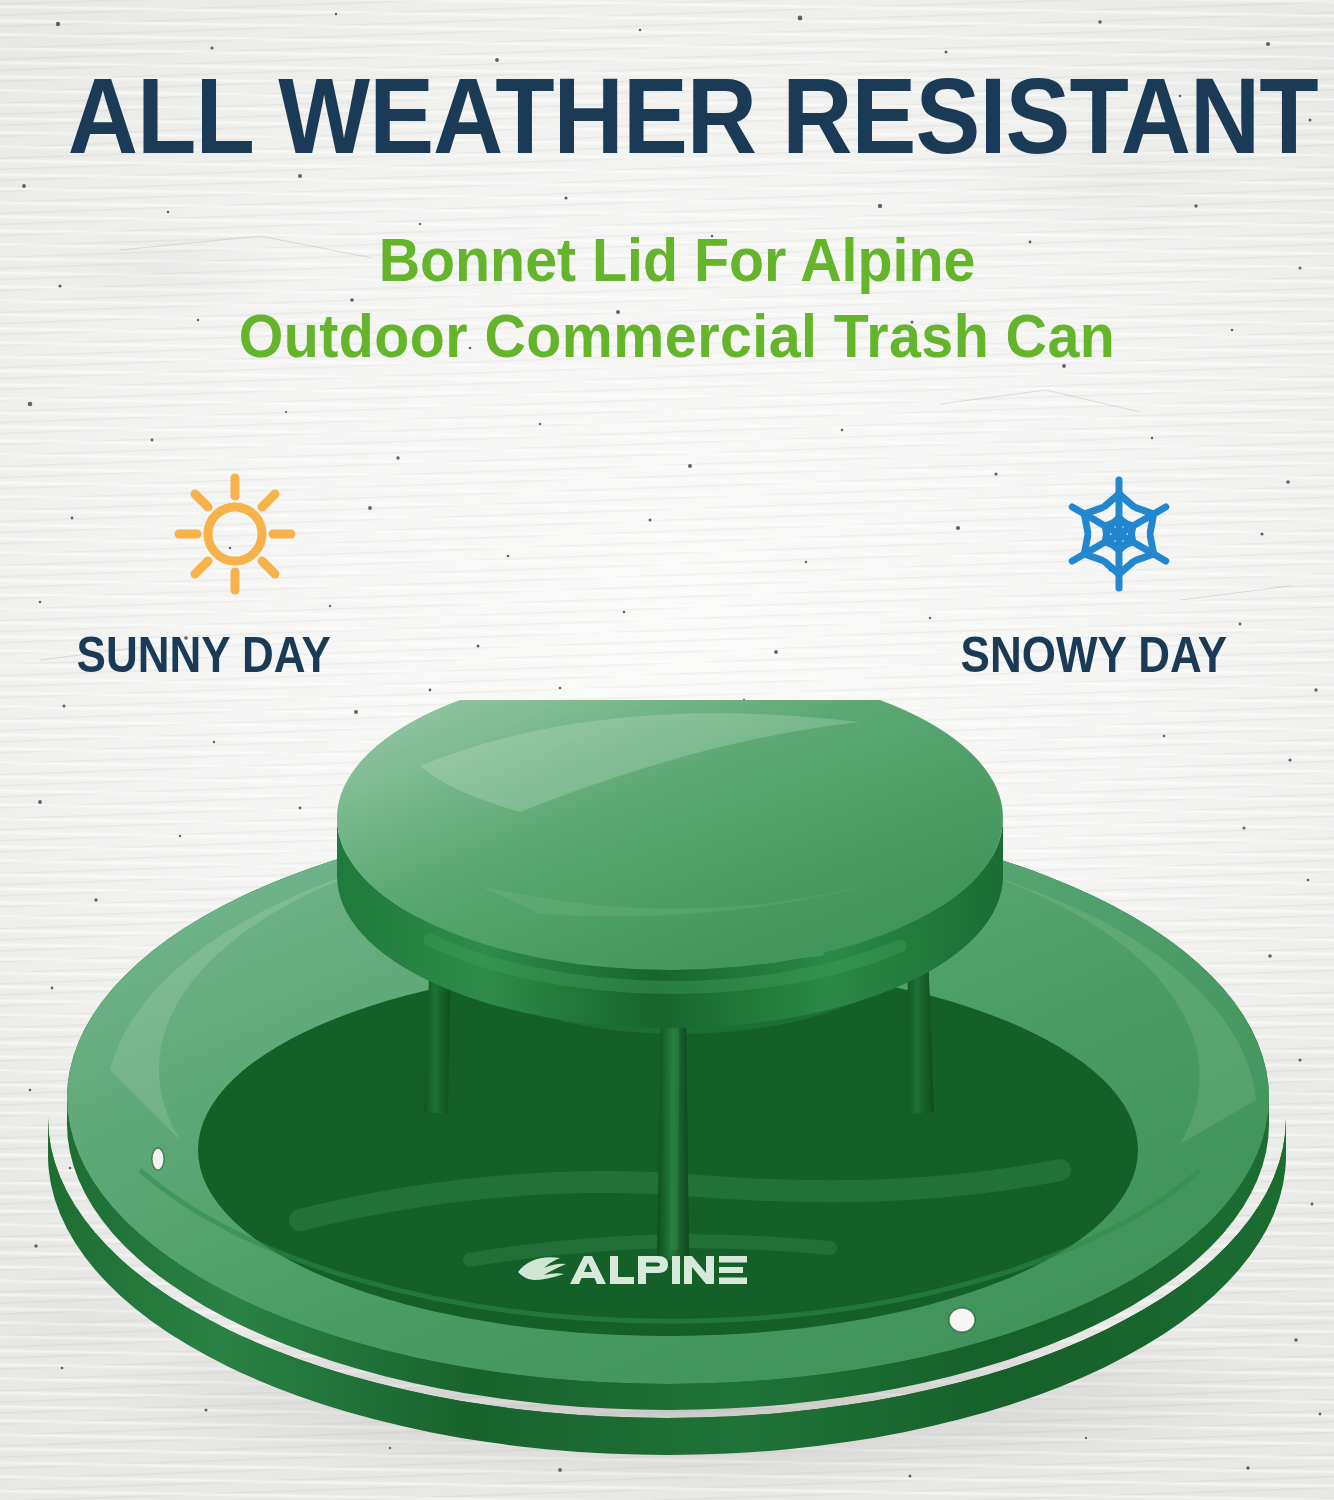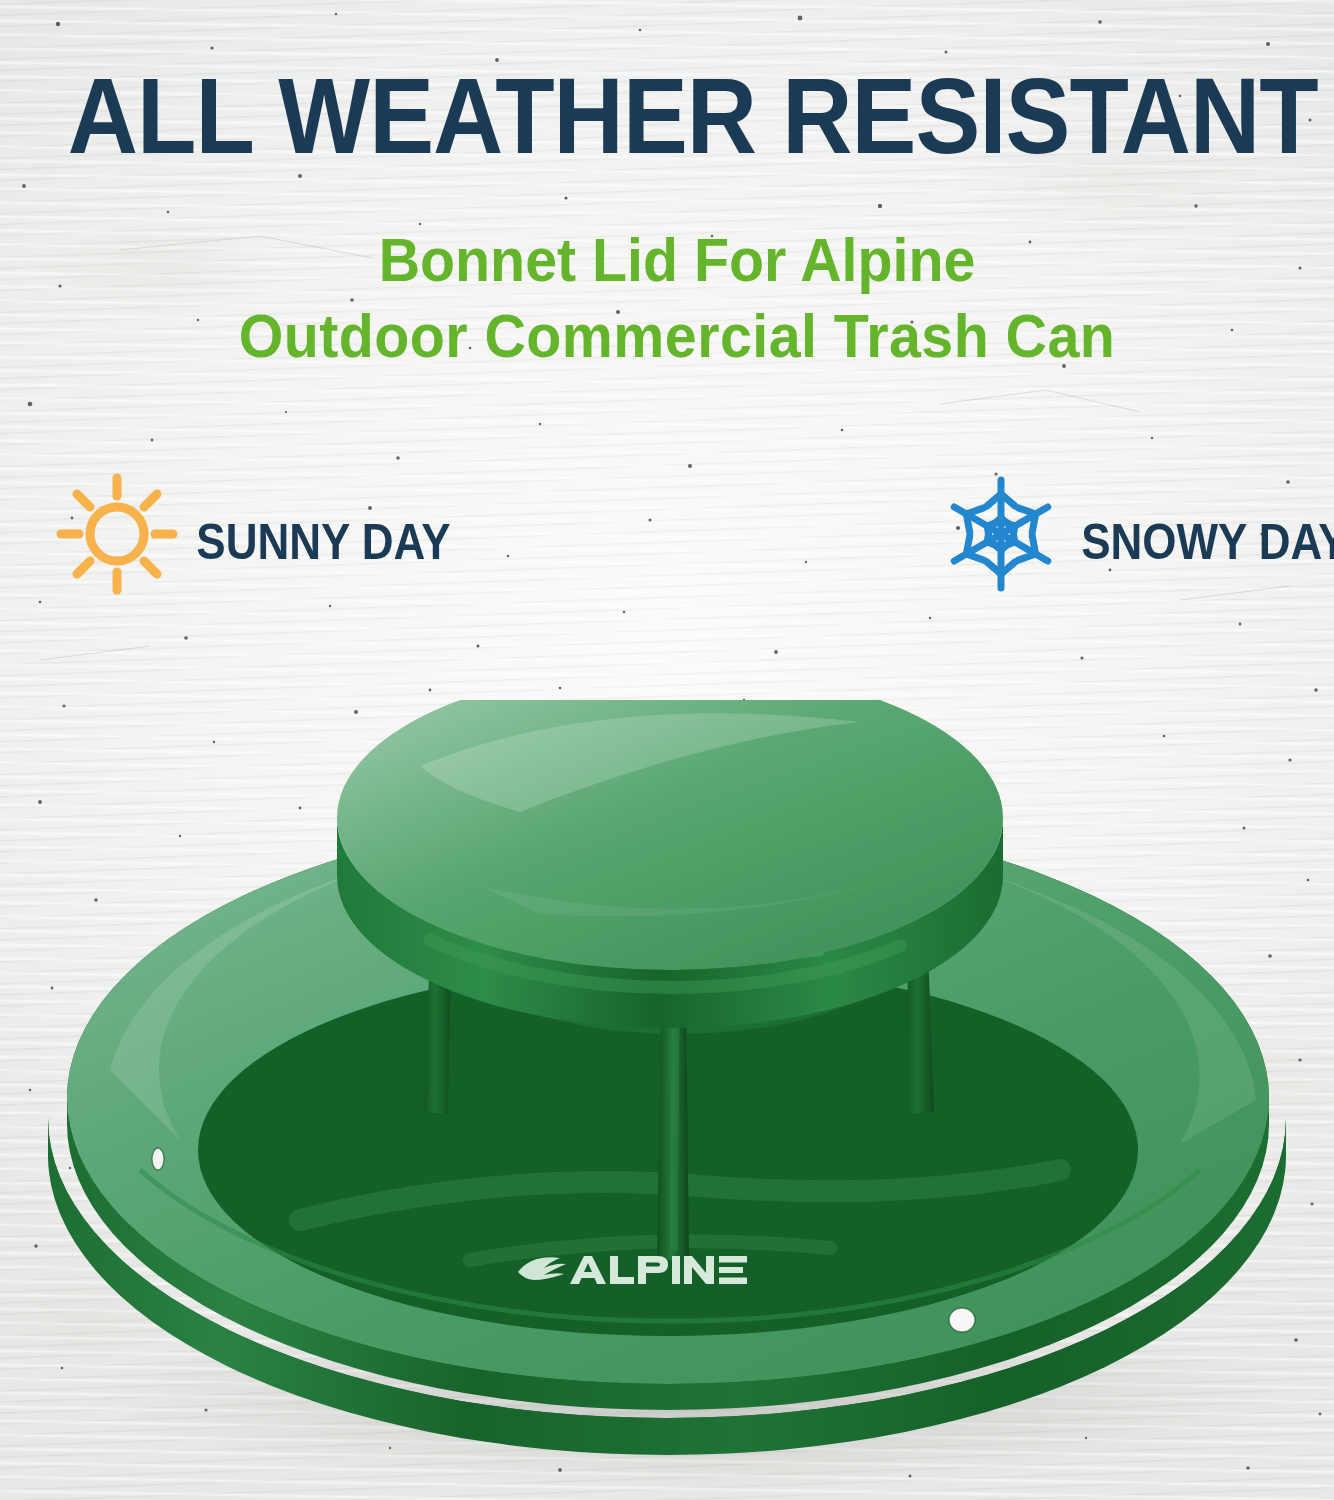--- a/index.html
+++ b/index.html
@@ -98,22 +98,22 @@
     left: 55px;
     right: 55px;
     top: 470px;
     display: flex;
     justify-content: space-between;
     align-items: flex-end;
   }
   .feature {
     width: 360px;
     display: flex;
-    flex-direction: row;
-    align-items: center;
+    flex-direction: column;
+    gap: 16px;
   }
   .feature-icon {
     height: 128px;
     display: flex;
     align-items: center;
     justify-content: center;
   }
   .feature-label {
     margin-top: 16px;
     font-family: "Liberation Sans Narrow", "Liberation Sans", sans-serif;

